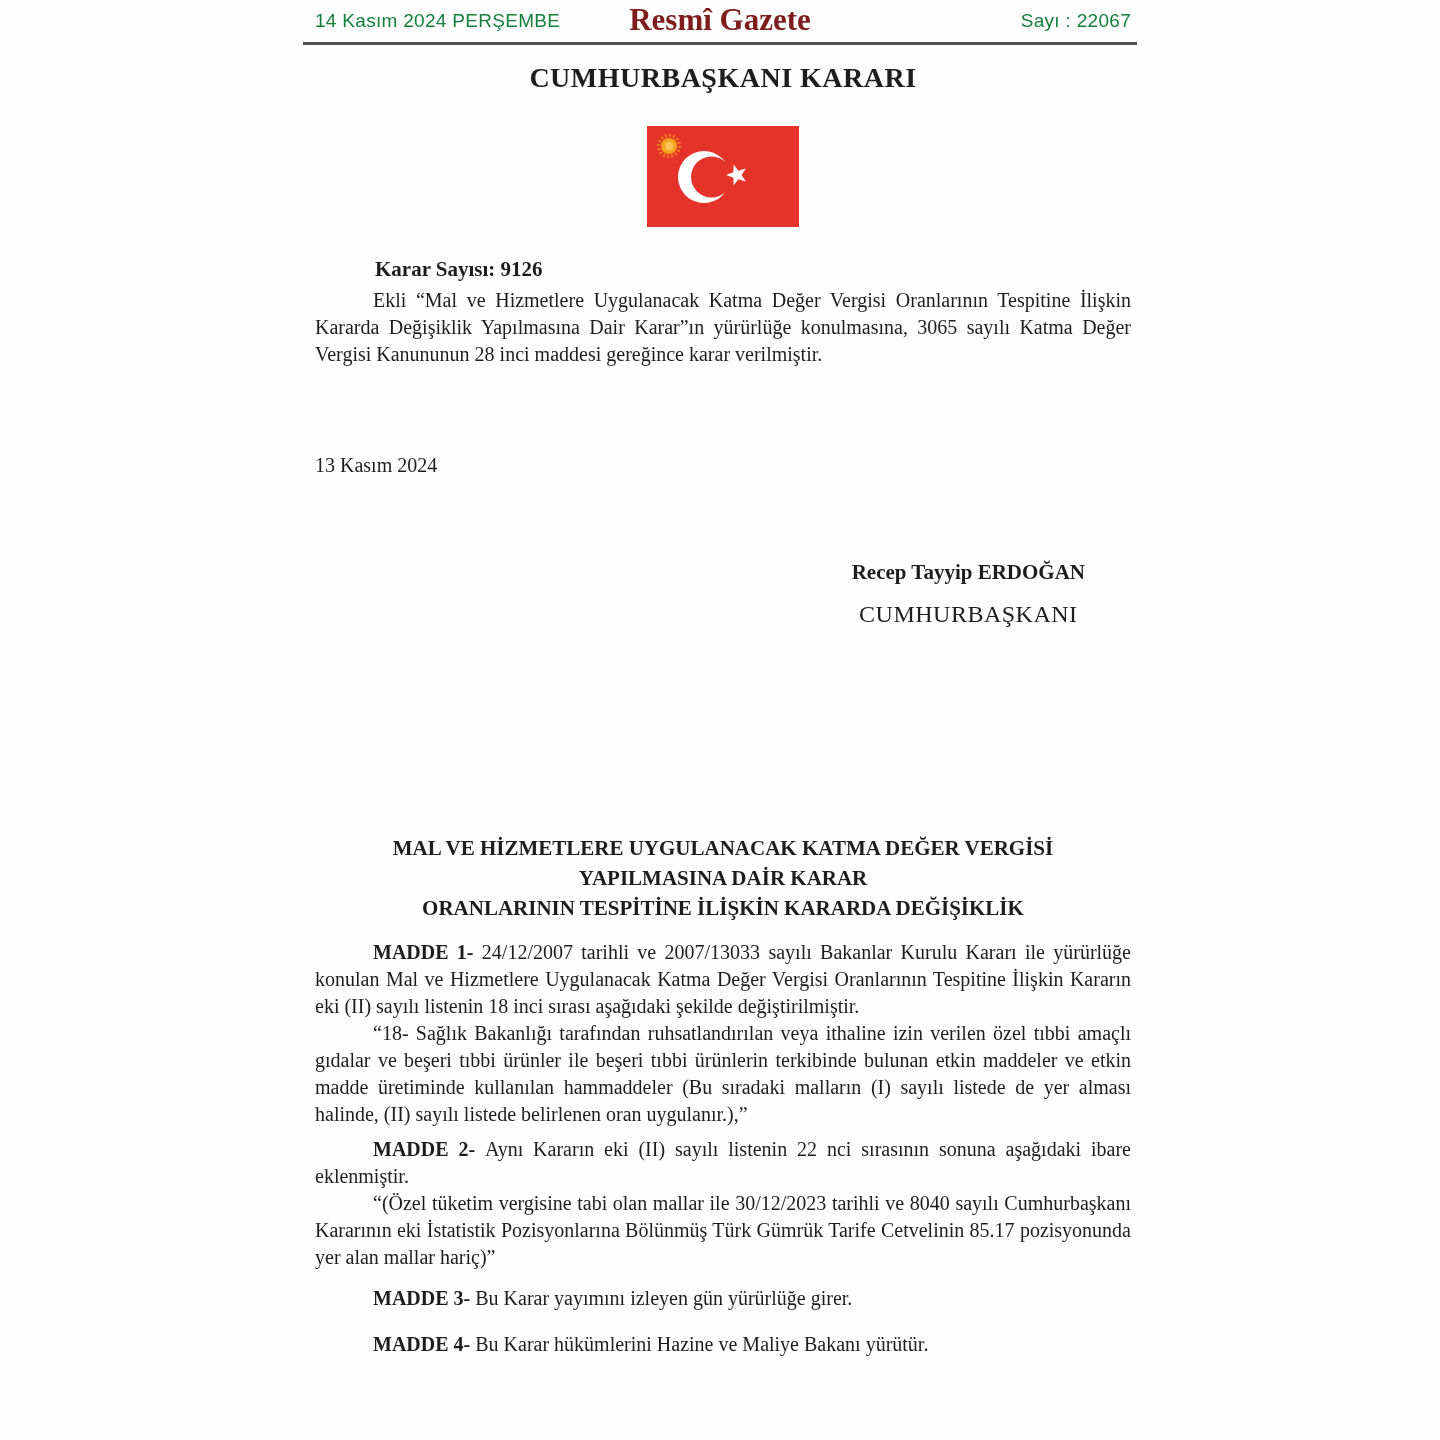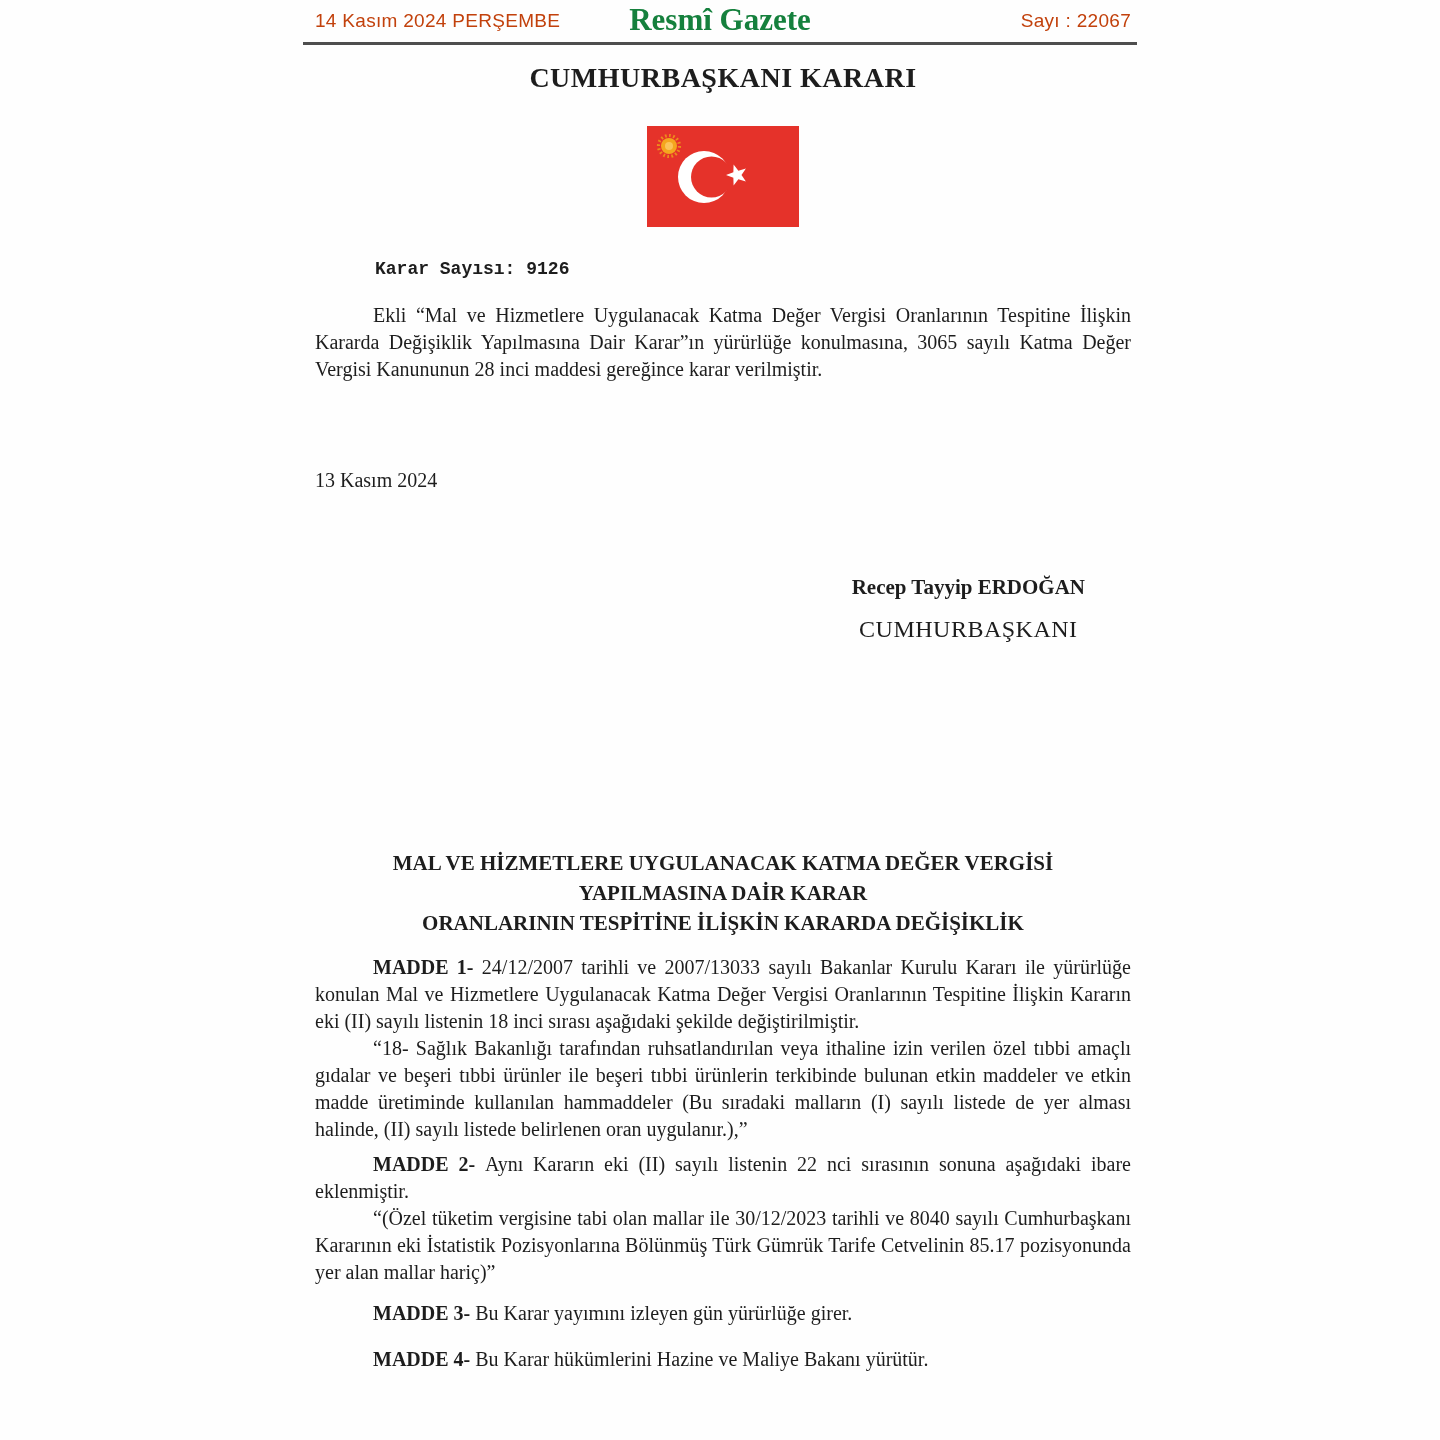--- a/index.html
+++ b/index.html
@@ -25,34 +25,34 @@
     left: 303px;
     width: 834px;
     height: 38px;
     border-bottom: 3px solid #4e4e4e;
   }
   .gz-date, .gz-issue {
     position: absolute;
     top: 6px;
     font-family: "Liberation Sans", sans-serif;
     font-size: 19px;
-    color: #c2410c;
+    color: #15803d;
     letter-spacing: 0.3px;
   }
   .gz-date { left: 12px; }
   .gz-issue { right: 6px; }
   .gz-masthead {
     position: absolute;
     top: -2px;
     left: 50%;
     transform: translateX(-50%);
     font-family: "Liberation Serif", serif;
     font-weight: bold;
     font-size: 31px;
-    color: #15803d;
+    color: #7f1d1d;
     white-space: nowrap;
     text-align: center;
   }
   
   .doc {
     position: absolute;
     top: 45px;
     left: 315px;
     width: 816px;
     font-size: 20px;
@@ -69,25 +69,24 @@
   .flag-wrap {
     margin-top: 32px;
     text-align: center;
     line-height: 0;
   }
   .flag-svg { display: inline-block; }
   .decision-no {
     margin: 29px 0 0 0;
     padding-left: 60px;
     font-weight: bold;
-    font-size: 18px;
-    font-family: Liberation Mono, monospace;
+    font-size: 21px;
   }
   .body-par {
-    margin: 19px 0 0 0;
+    margin: 4px 0 0 0;
     text-align: justify;
     text-indent: 58px;
   }
   .signed-date {
     margin: 84px 0 0 0;
   }
   .signature {
     margin: 80px 46px 0 auto;
     width: max-content;
     text-align: center;

